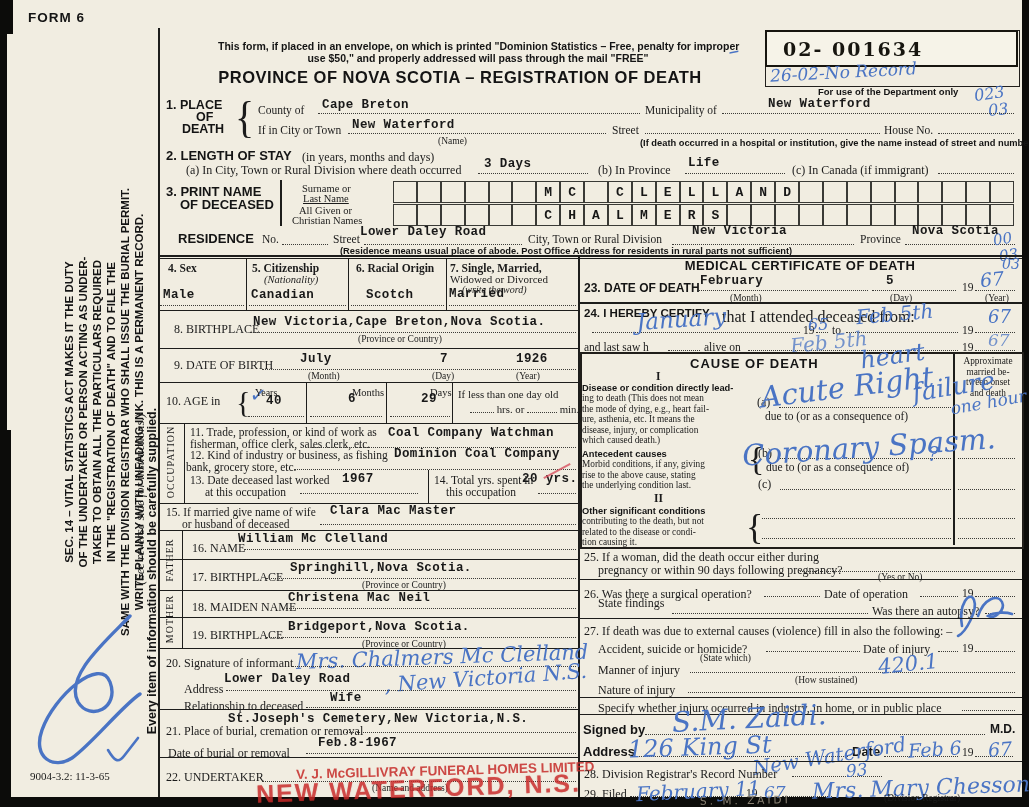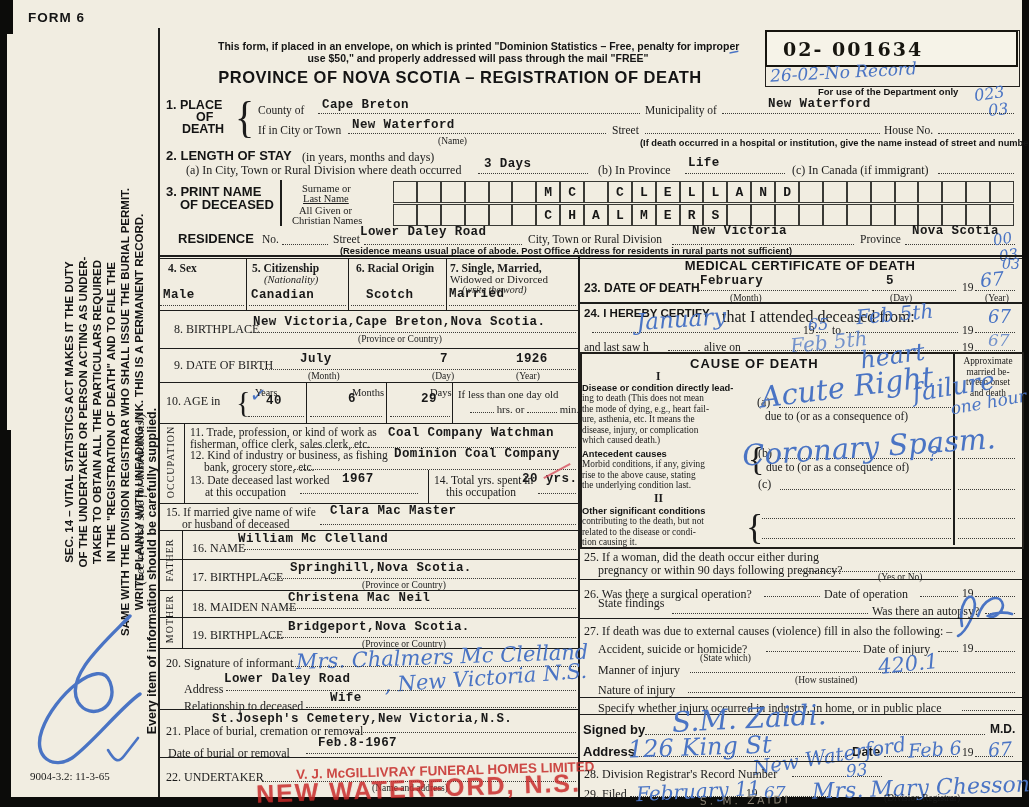--- a/index.html
+++ b/index.html
@@ -254,21 +254,21 @@
   </div>
   <div class="abs rule" style="left:158px;top:423px;width:420px;height:1px"></div>
 
   <div class="abs rule" style="left:184px;top:423px;width:1px;height:80px"></div>
   <div class="abs rot serif" style="left:165px;top:501px;width:78px;font-size:10px;letter-spacing:1px;text-align:center">OCCUPATION</div>
   <div class="abs serif" style="left:190px;top:426px">11. Trade, profession, or kind of work as</div>
   <div class="abs serif" style="left:190px;top:438px">fisherman, office clerk, sales clerk, etc.</div>
   <div class="abs type" style="left:388px;top:426px">Coal Company Watchman</div>
   <div class="abs dot" style="left:312px;top:446px;width:264px"></div>
   <div class="abs serif" style="left:190px;top:449px">12. Kind of industry or business, as fishing</div>
-  <div class="abs serif" style="left:204px;top:461px">bank, grocery store, etc.</div>
+  <div class="abs serif" style="left:186px;top:461px">bank, grocery store, etc.</div>
   <div class="abs type" style="left:394px;top:447px">Dominion Coal Company</div>
   <div class="abs dot" style="left:294px;top:468px;width:282px"></div>
   <div class="abs serif" style="left:190px;top:474px">13. Date deceased last worked</div>
   <div class="abs serif" style="left:205px;top:486px">at this occupation</div>
   <div class="abs type" style="left:342px;top:472px">1967</div>
   <div class="abs dot" style="left:300px;top:492px;width:118px"></div>
   <div class="abs rule" style="left:428px;top:470px;width:1px;height:33px"></div>
   <div class="abs serif" style="left:434px;top:474px">14. Total yrs. spent in</div>
   <div class="abs serif" style="left:446px;top:486px">this occupation</div>
   <div class="abs type" style="left:522px;top:472px">20 yrs.</div>
@@ -311,21 +311,21 @@
   <div class="abs dot" style="left:292px;top:665px;width:284px"></div>
   <div class="abs serif" style="left:184px;top:682px;font-size:12px">Address</div>
   <div class="abs type" style="left:224px;top:672px">Lower Daley Road</div>
   <div class="abs hw" style="left:384px;top:666px;font-size:21px;transform:rotate(-4deg)">, New Victoria N.S.</div>
   <div class="abs dot" style="left:226px;top:689px;width:350px"></div>
   <div class="abs serif" style="left:184px;top:699px;font-size:12px">Relationship to deceased</div>
   <div class="abs type" style="left:330px;top:691px">Wife</div>
   <div class="abs dot" style="left:306px;top:706px;width:270px"></div>
   <div class="abs rule" style="left:158px;top:709px;width:420px;height:1px"></div>
 
-  <div class="abs type" style="left:212px;top:712px">St.Joseph's Cemetery,New Victoria,N.S.</div>
+  <div class="abs type" style="left:228px;top:712px">St.Joseph's Cemetery,New Victoria,N.S.</div>
   <div class="abs serif" style="left:166px;top:724px;font-size:12px">21. Place of burial, cremation or removal</div>
   <div class="abs dot" style="left:346px;top:731px;width:230px"></div>
   <div class="abs type" style="left:318px;top:736px">Feb.8-1967</div>
   <div class="abs serif" style="left:168px;top:746px;font-size:12px">Date of burial or removal</div>
   <div class="abs dot" style="left:306px;top:752px;width:270px"></div>
   <div class="abs rule" style="left:158px;top:757px;width:420px;height:1px"></div>
 
   <div class="abs serif" style="left:166px;top:770px;font-size:12px">22. UNDERTAKER</div>
   <div class="abs dot" style="left:262px;top:780px;width:314px"></div>
   <div class="abs serif sub" style="left:372px;top:783px">(Name and address)</div>

